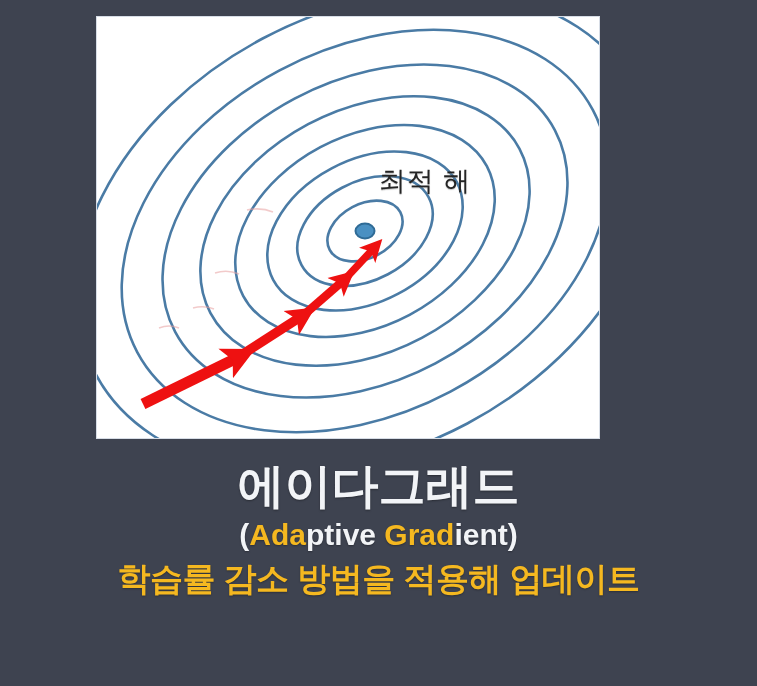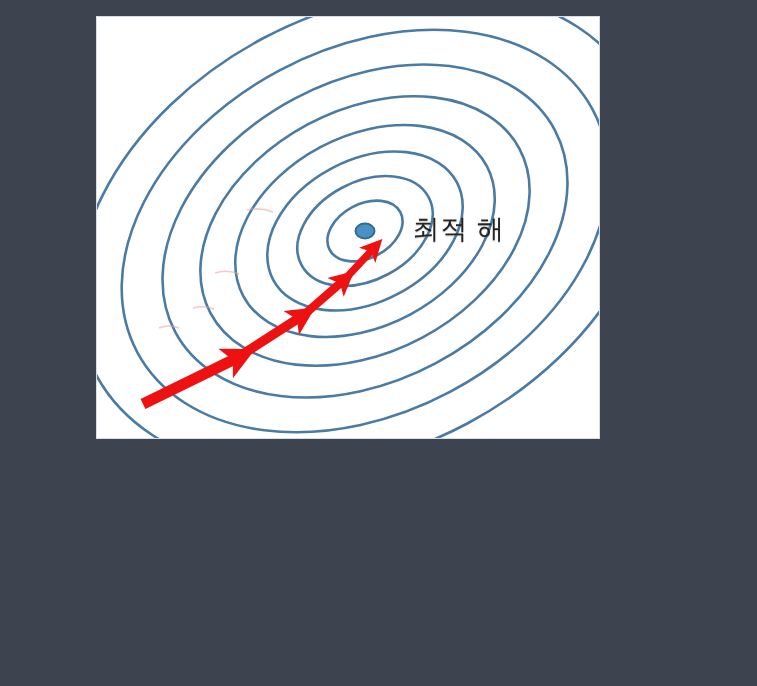--- a/index.html
+++ b/index.html
@@ -35,28 +35,27 @@
     height: 100%;
     display: block;
   }
 
   
   #optimum-label {
     position: absolute;
     left: 248px;
     top: 146px;
     width: 160px;
-    text-align: right;
+    text-align: center;
     font-size: 27px;
     font-weight: 400;
     color: #242424;
     letter-spacing: 1px;
     white-space: nowrap;
     text-shadow: 0 1px 1px rgba(120,120,120,.45);
-    margin-top: 48px;
   }
 
   
   #caption {
     position: absolute;
     left: 0;
     top: 462px;
     width: 757px;
     text-align: center;
   }
@@ -129,14 +128,24 @@
         <line x1="209" y1="296" x2="247" y2="263" stroke-width="8.3"></line>
         <line x1="250" y1="260" x2="277" y2="231" stroke-width="7.4"></line>
       </g>
 
       <ellipse cx="268" cy="214" rx="9.5" ry="7.5" fill="#4a90c2" stroke="#2f6b96" stroke-width="2"></ellipse>
     </svg>
 
     <div id="optimum-label">최적 해</div>
   </div>
 
+  <div id="caption">
+
+    <div id="title-main">에이다그래드</div>
+
+    <div id="title-sub">
+      <span class="white">(</span><span class="gold">Ada</span><span class="white">ptive </span><span class="gold">Grad</span><span class="white">ient)</span>
+    </div>
+
+    <div id="title-desc">학습률 감소 방법을 적용해 업데이트</div>
+  </div>
 
 </div>
 
 </body></html>

